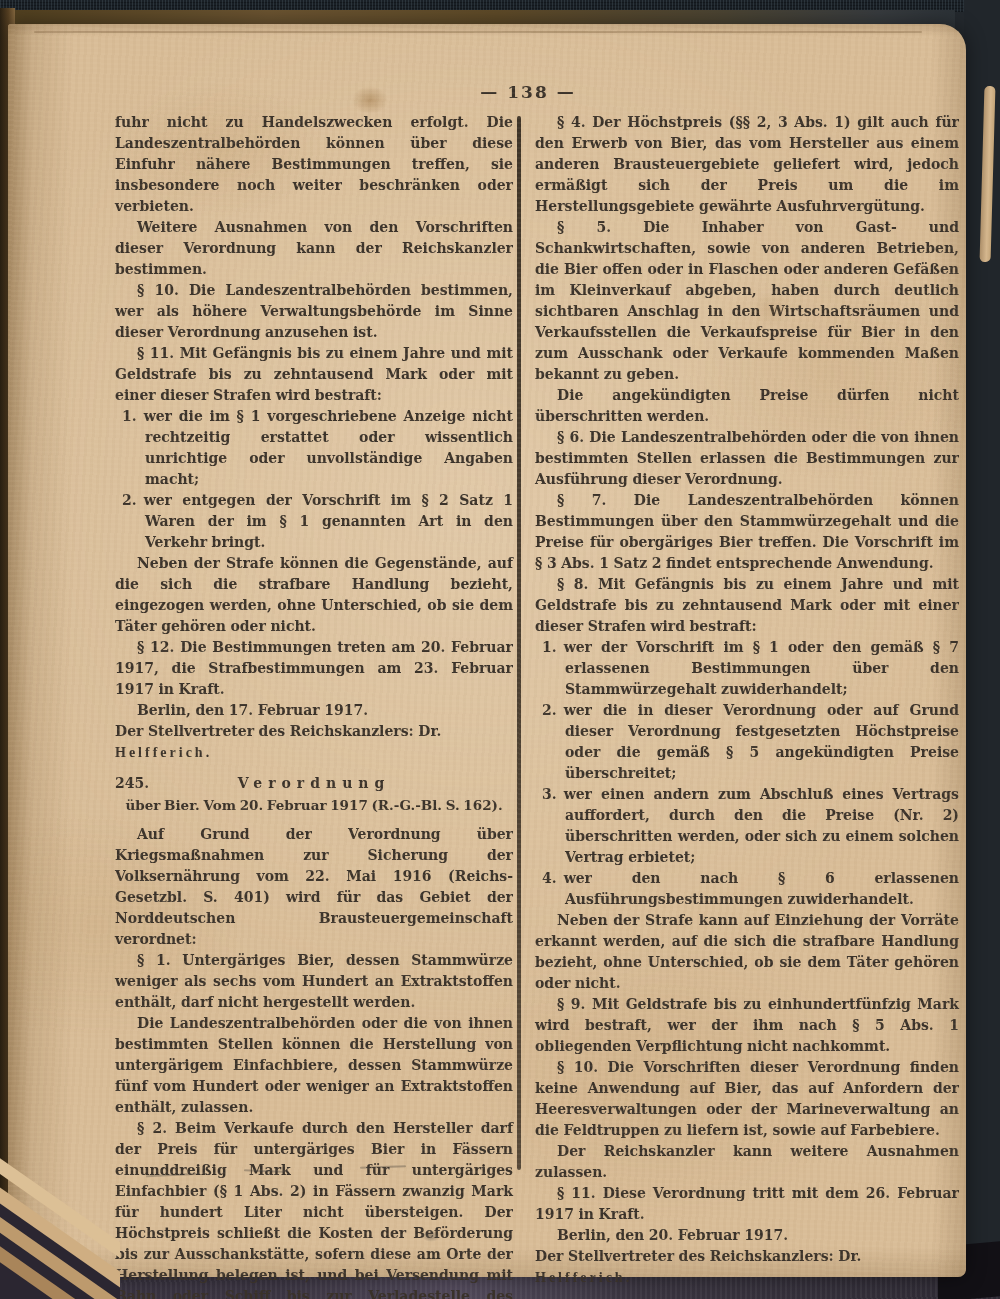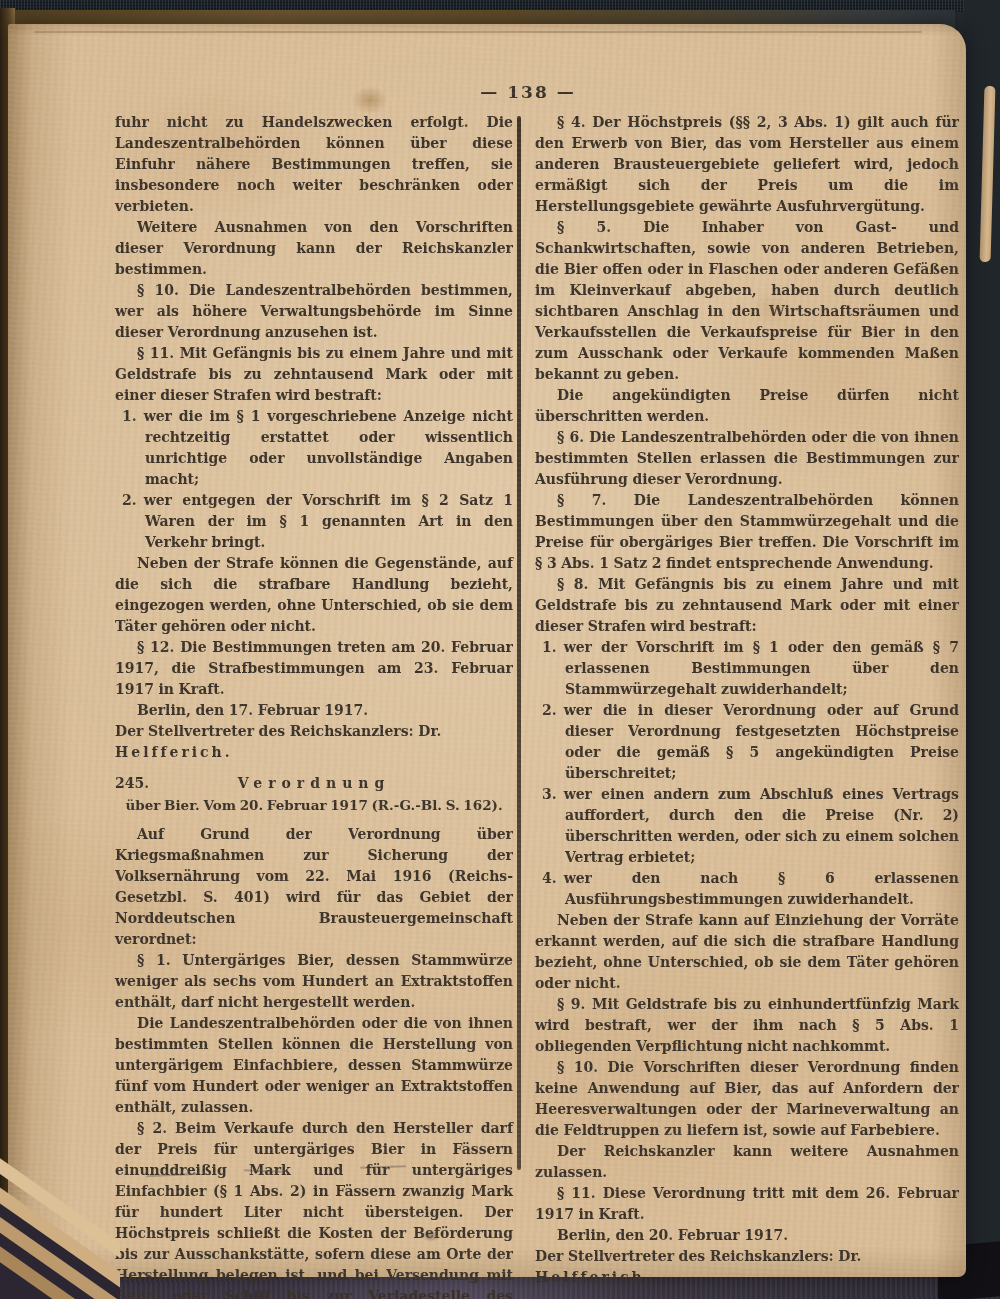--- a/index.html
+++ b/index.html
@@ -77,21 +77,21 @@
     background:linear-gradient(180deg,rgba(48,39,29,.92),rgba(48,39,29,.78));}
   .col{position:absolute;top:88px;color:#3a322a;font-size:14px;line-height:21px;
     font-weight:bold;text-align:justify;word-spacing:-.3px;}
   .col-left{left:107px;width:398px;}
   .col-right{left:527px;width:424px;}
   .p{margin:0;}
   .ind{text-indent:22px;}
   .li{padding-left:30px;text-indent:-23px;text-align:justify;}
   .mk{margin-right:7px;}
   .sig{text-align:left;}
-  .spaced{letter-spacing:3px;}
+  .spaced{letter-spacing:3px;font-family:Liberation Serif, serif;}
   .heading{position:relative;text-align:center;margin-top:10px;}
   .hnum{position:absolute;left:0;top:0;}
   .htitle{letter-spacing:6px;}
   .subheading{margin:1px 0 8px 0;text-align:center;text-indent:0;font-size:13.5px;word-spacing:-1px;}
 </style>
 </head>
 <body>
 
 <div class="top-weave"></div>
 <div class="cover-edge"></div>

